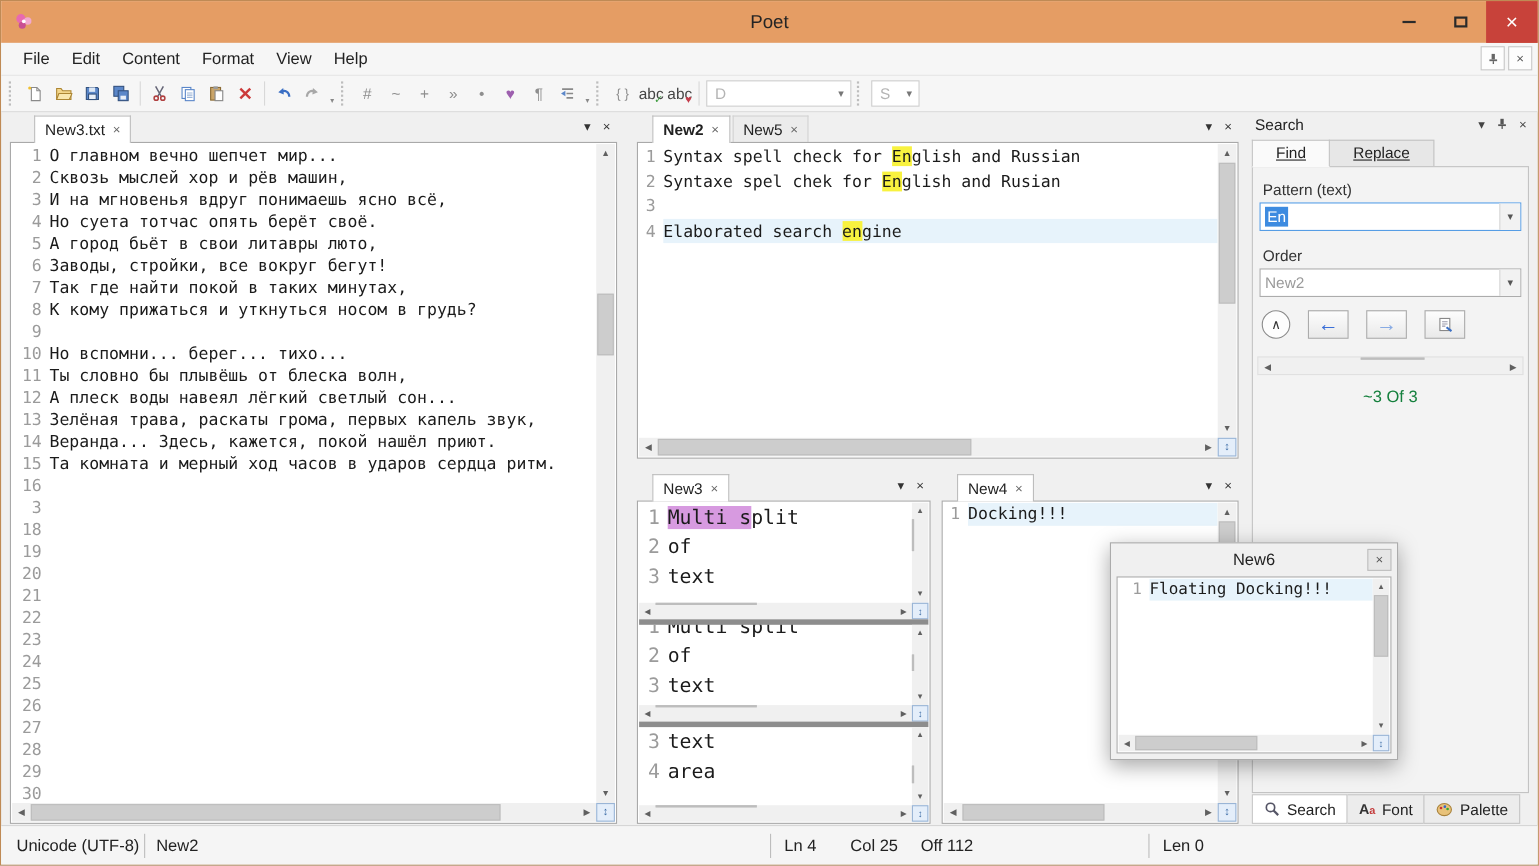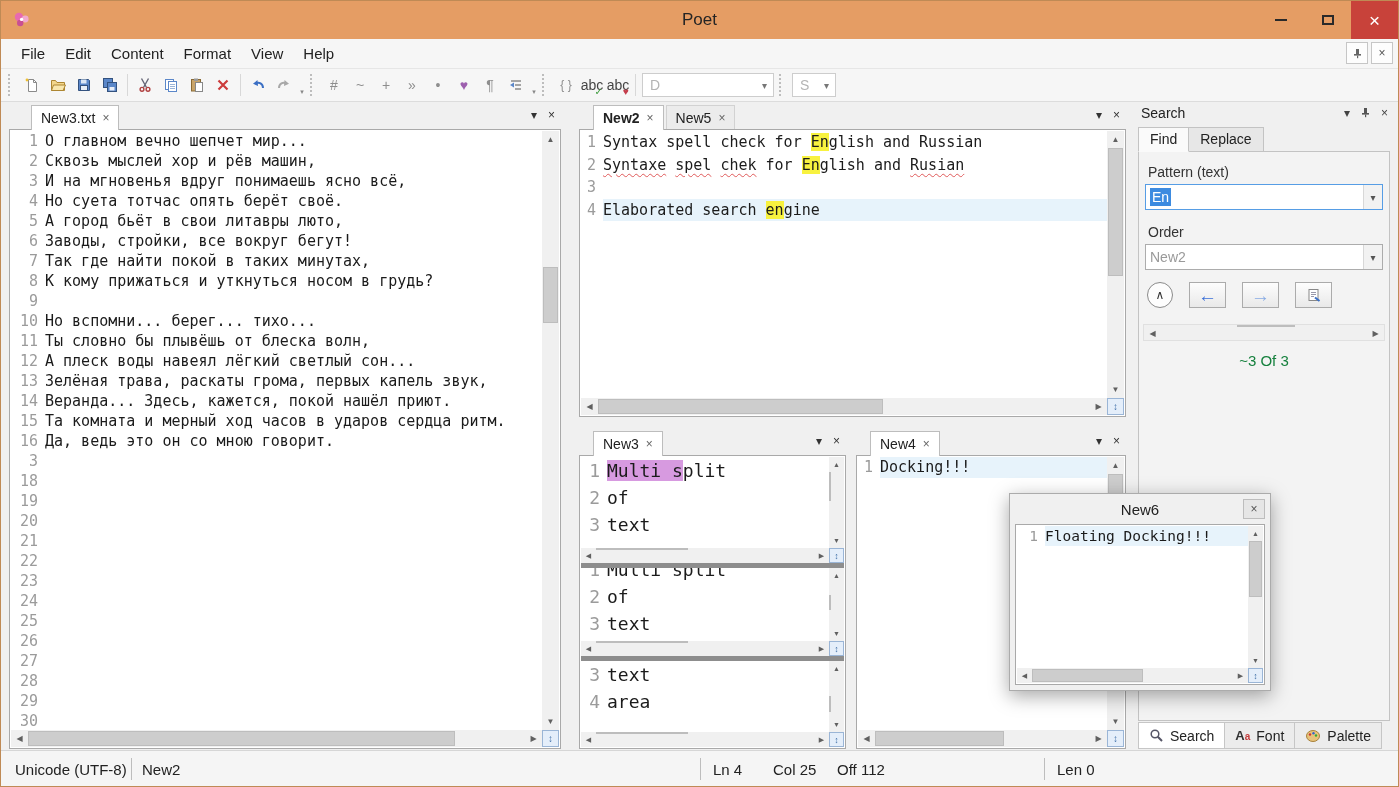--- a/index.html
+++ b/index.html
@@ -68,21 +68,21 @@
 
   
   .editor { position:absolute; left:1px; top:1px; right:18px; bottom:18px; overflow:hidden;
             display:flex; font-family:"DejaVu Sans Mono","Liberation Mono",monospace; color:#1b1b1b; }
   .gutter { flex:none; text-align:right; padding-right:7px; color:#9b9b9b; }
   .ed-lines { flex:1; min-width:0; }
   .line { white-space:pre; }
   .line.cur { background:#e7f3fb; }
   .hl-y { background:#f8f23f; }
   .sel-p { background:#d79ae0; }
-  .sq { text-decoration:underline; text-decoration-style:wavy; text-decoration-color:#e05a5a;
+  .sq { text-decoration-style:wavy; text-decoration-color:#e05a5a;
         text-decoration-thickness:1px; text-underline-offset:3px; }
 
   .ed-left  { font-size:15px; line-height:20px; }
   .ed-left  .gutter { width:34px; }
   .ed-new2  { font-size:15px; line-height:22.5px; }
   .ed-new2  .gutter { width:22px; }
   .ed-split { font-size:18px; line-height:27px; }
   .ed-split .gutter { width:26px; }
   .ed-new4  { font-size:15px; line-height:21px; }
   .ed-new4  .gutter { width:22px; }
@@ -116,21 +116,21 @@
               border:1px solid #9ab5d6; background:#e4eefa; color:#3f6fa8; font-size:9px;
               display:flex; align-items:center; justify-content:center; }
   .split-bar { position:absolute; left:1px; right:1px; height:5px; background:#8d8d8d; }
 
   
   .sidebar { position:absolute; left:1135px; top:100px; width:256px; height:648px; }
   .sb-header { height:24px; display:flex; align-items:center; font-size:14px; padding:0 4px 0 5px; }
   .sb-header-ctrls { margin-left:auto; display:flex; gap:10px; align-items:center; color:#444; }
   .sb-header-ctrls span { font-size:12px; line-height:1; }
   .fr-tabs { position:absolute; left:2px; top:26px; display:flex; font-size:14px; }
-  .fr-tab { padding:3px 11px 4px; border:1px solid #c3c3c3; background:#e7e7e7; margin-right:-1px; }
+  .fr-tab { padding:3px 21px 4px; border:1px solid #c3c3c3; background:#e7e7e7; margin-right:-1px;text-decoration:underline; }
   .fr-tab.active { background:#fafafa; border-bottom-color:#fafafa; position:relative; z-index:1; }
   .find-box { position:absolute; left:2px; right:2px; top:50px; bottom:28px; border:1px solid #c3c3c3;
               background:#f3f3f3; }
   .fld-label { position:absolute; left:9px; font-size:14px; color:#333; }
   .combo { position:absolute; left:6px; right:6px; height:26px; background:#fff;
            border:1px solid #acacac; display:flex; align-items:center; padding-left:4px; font-size:14px; }
   .combo.focus { border-color:#569de5; }
   .combo .dd { margin-left:auto; width:19px; align-self:stretch; display:flex; align-items:center;
                justify-content:center; font-size:10px; color:#555; border-left:1px solid #d8d8d8;
                background:#f2f2f2; }
@@ -403,21 +403,20 @@
             <div class="line">Заводы, стройки, все вокруг бегут!</div>
             <div class="line">Так где найти покой в таких минутах,</div>
             <div class="line">К кому прижаться и уткнуться носом в грудь?</div>
             <div class="line">&nbsp;</div>
             <div class="line">Но вспомни... берег... тихо...</div>
             <div class="line">Ты словно бы плывёшь от блеска волн,</div>
             <div class="line">А плеск воды навеял лёгкий светлый сон...</div>
             <div class="line">Зелёная трава, раскаты грома, первых капель звук,</div>
             <div class="line">Веранда... Здесь, кажется, покой нашёл приют.</div>
             <div class="line">Та комната и мерный ход часов в ударов сердца ритм.</div>
-            <div class="line">Да, ведь это он со мною говорит.</div>
             <div class="line">&nbsp;</div>
             <div class="line">&nbsp;</div>
             <div class="line">&nbsp;</div>
             <div class="line">&nbsp;</div>
             <div class="line">&nbsp;</div>
             <div class="line">&nbsp;</div>
             <div class="line">&nbsp;</div>
             <div class="line">&nbsp;</div>
             <div class="line">&nbsp;</div>
             <div class="line">&nbsp;</div>

